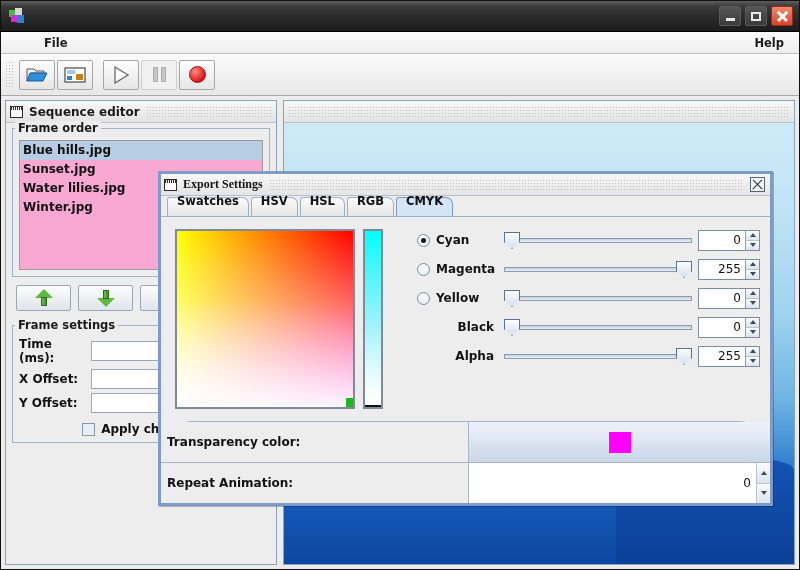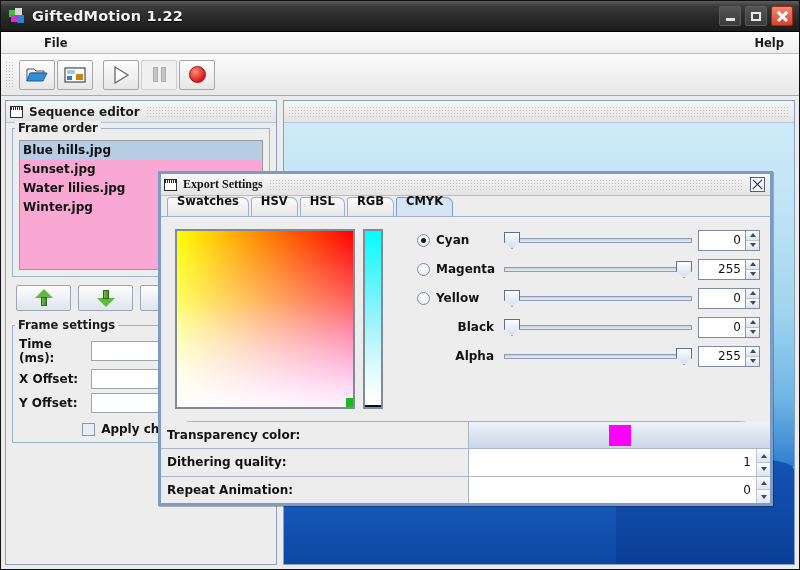--- a/index.html
+++ b/index.html
@@ -276,21 +276,20 @@
 
 <div id="app-window">
 
   <div id="titlebar">
     <span class="app-icon">
       <i class="a"></i>
         <i class="b"></i>
         <i class="c"></i>
         <i class="d"></i>
     </span>
-    <span id="win-title">GiftedMotion 1.22</span>
     <div id="win-buttons">
       <div class="winbtn">
           <span class="min-g"></span>
         </div>
       <div class="winbtn">
           <span class="max-g"></span>
         </div>
       <div class="winbtn close">
           <span class="cls-g"></span>
         </div>
@@ -554,34 +553,20 @@
       </div>
 
     </div>
   </div>
 
   <div id="dlg-bottom">
     <div class="brow">
       <span class="bl">Transparency color:</span>
       <span class="bv swatchcell">
         <span class="sw" style="background: rgb(255, 0, 255);"></span>
-      </span>
-    </div>
-    <div class="brow">
-      <span class="bl">Dithering quality:</span>
-      <span class="bv numcell">
-        <span class="numtxt">1</span>
-        <span class="numspin">
-            <i>
-              <b class="ca up"></b>
-            </i>
-            <i>
-              <b class="ca dn"></b>
-            </i>
-          </span>
       </span>
     </div>
     <div class="brow">
       <span class="bl">Repeat Animation:</span>
       <span class="bv numcell">
         <span class="numtxt">0</span>
         <span class="numspin">
             <i>
               <b class="ca up"></b>
             </i>

